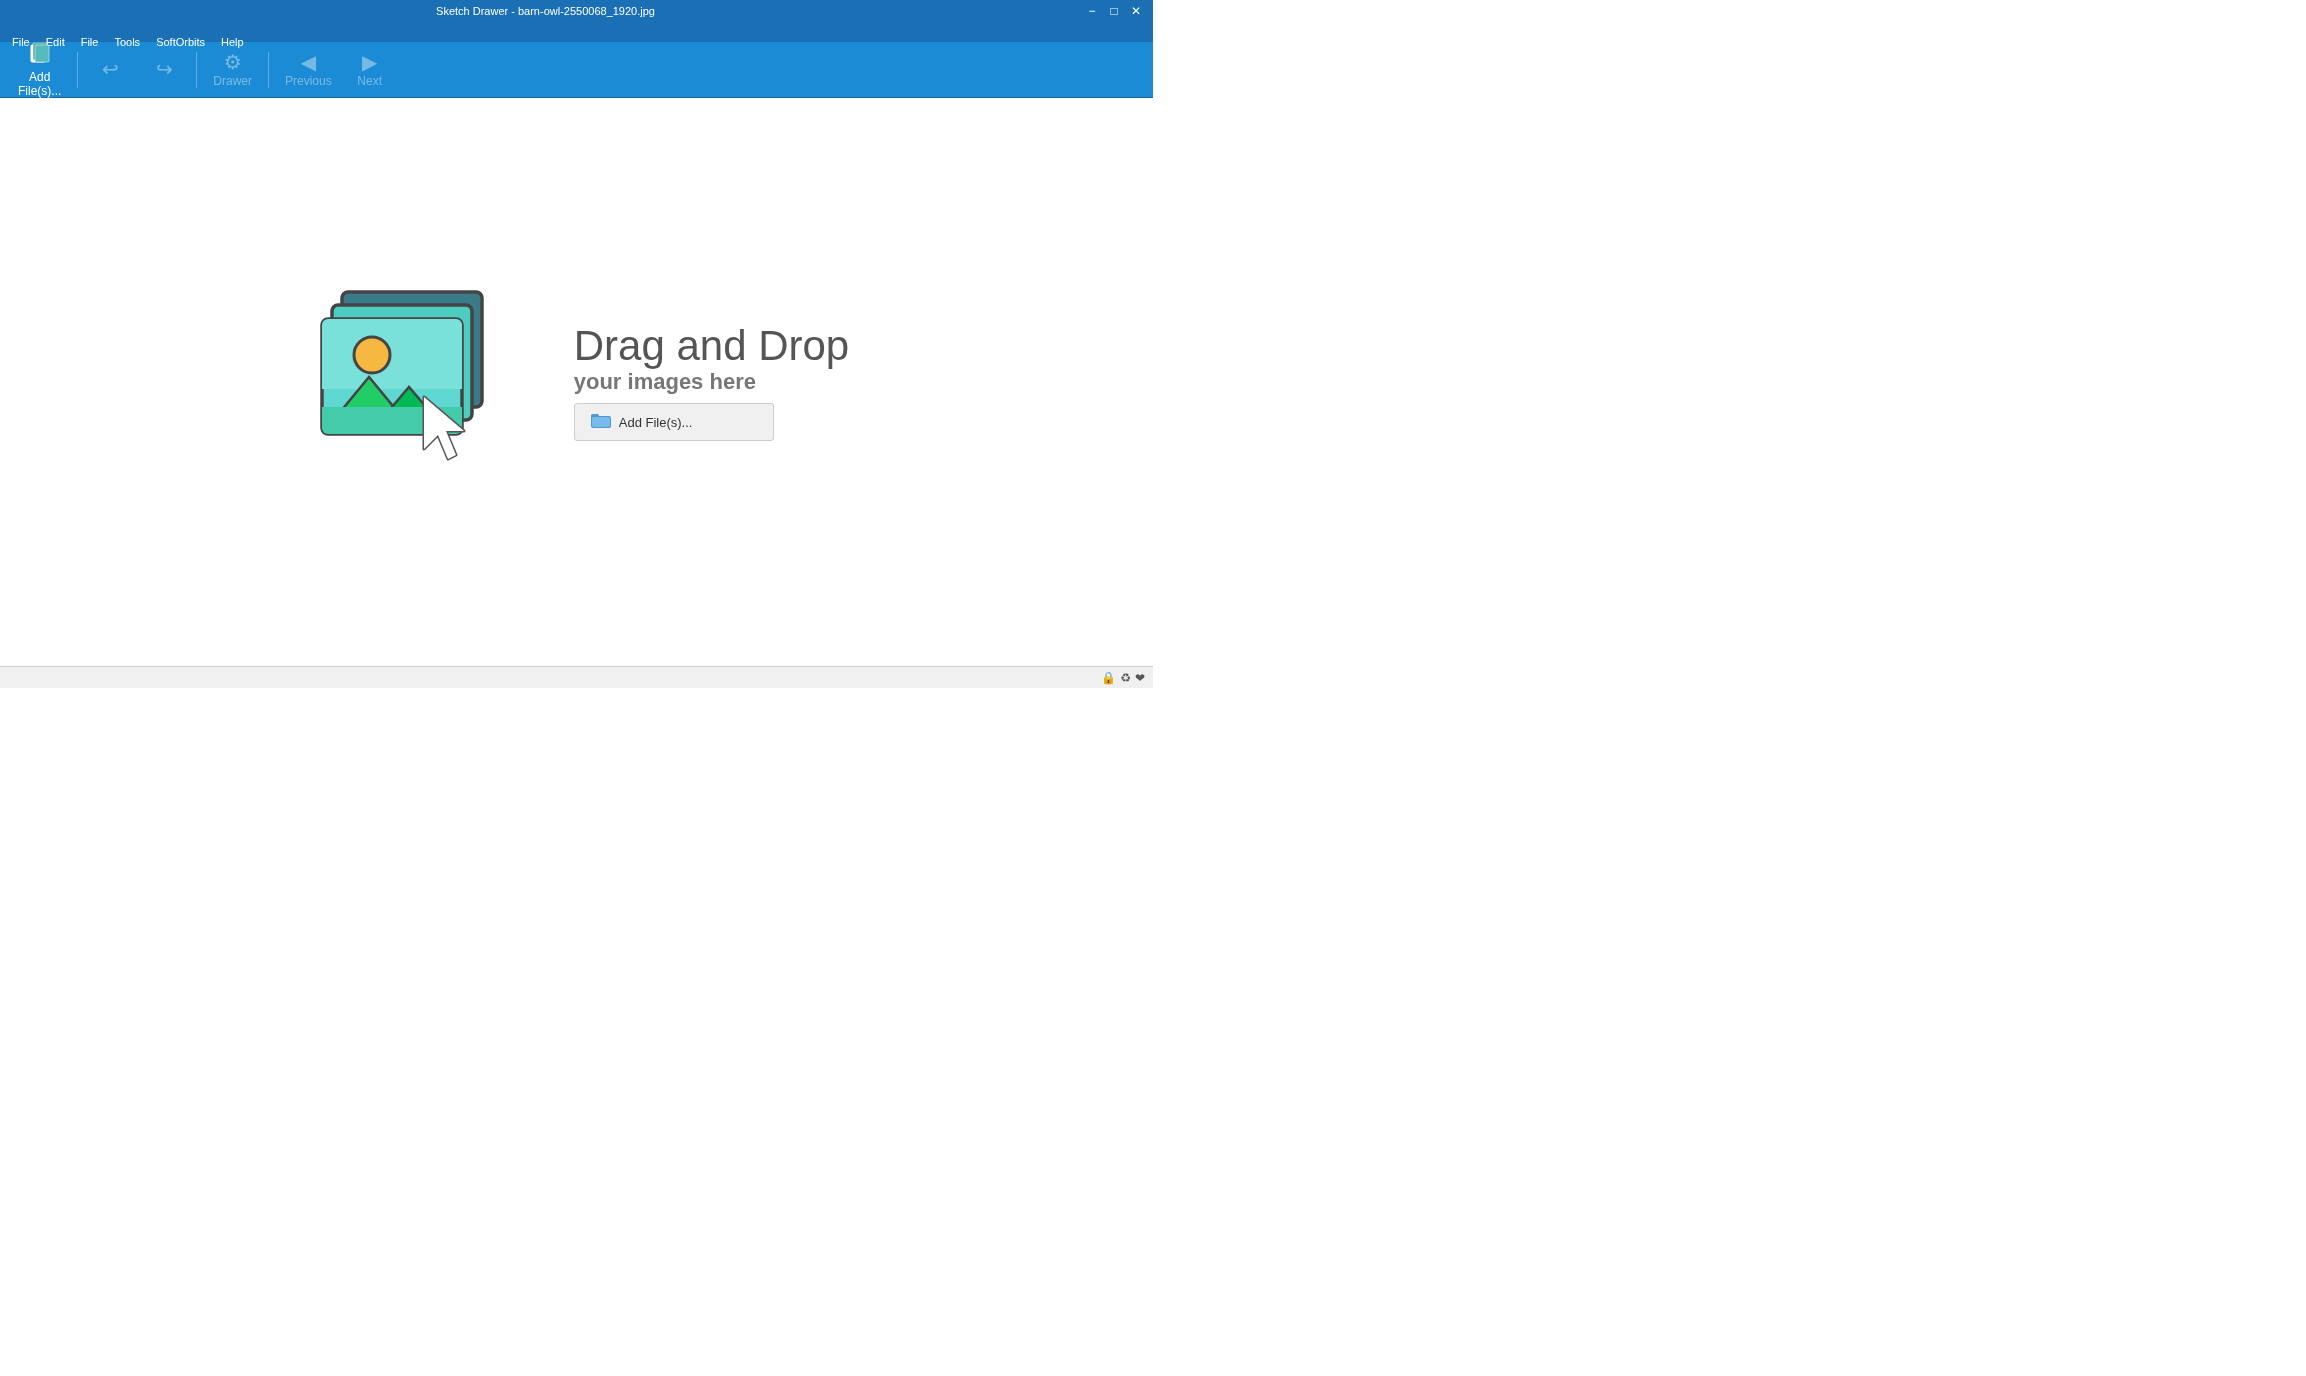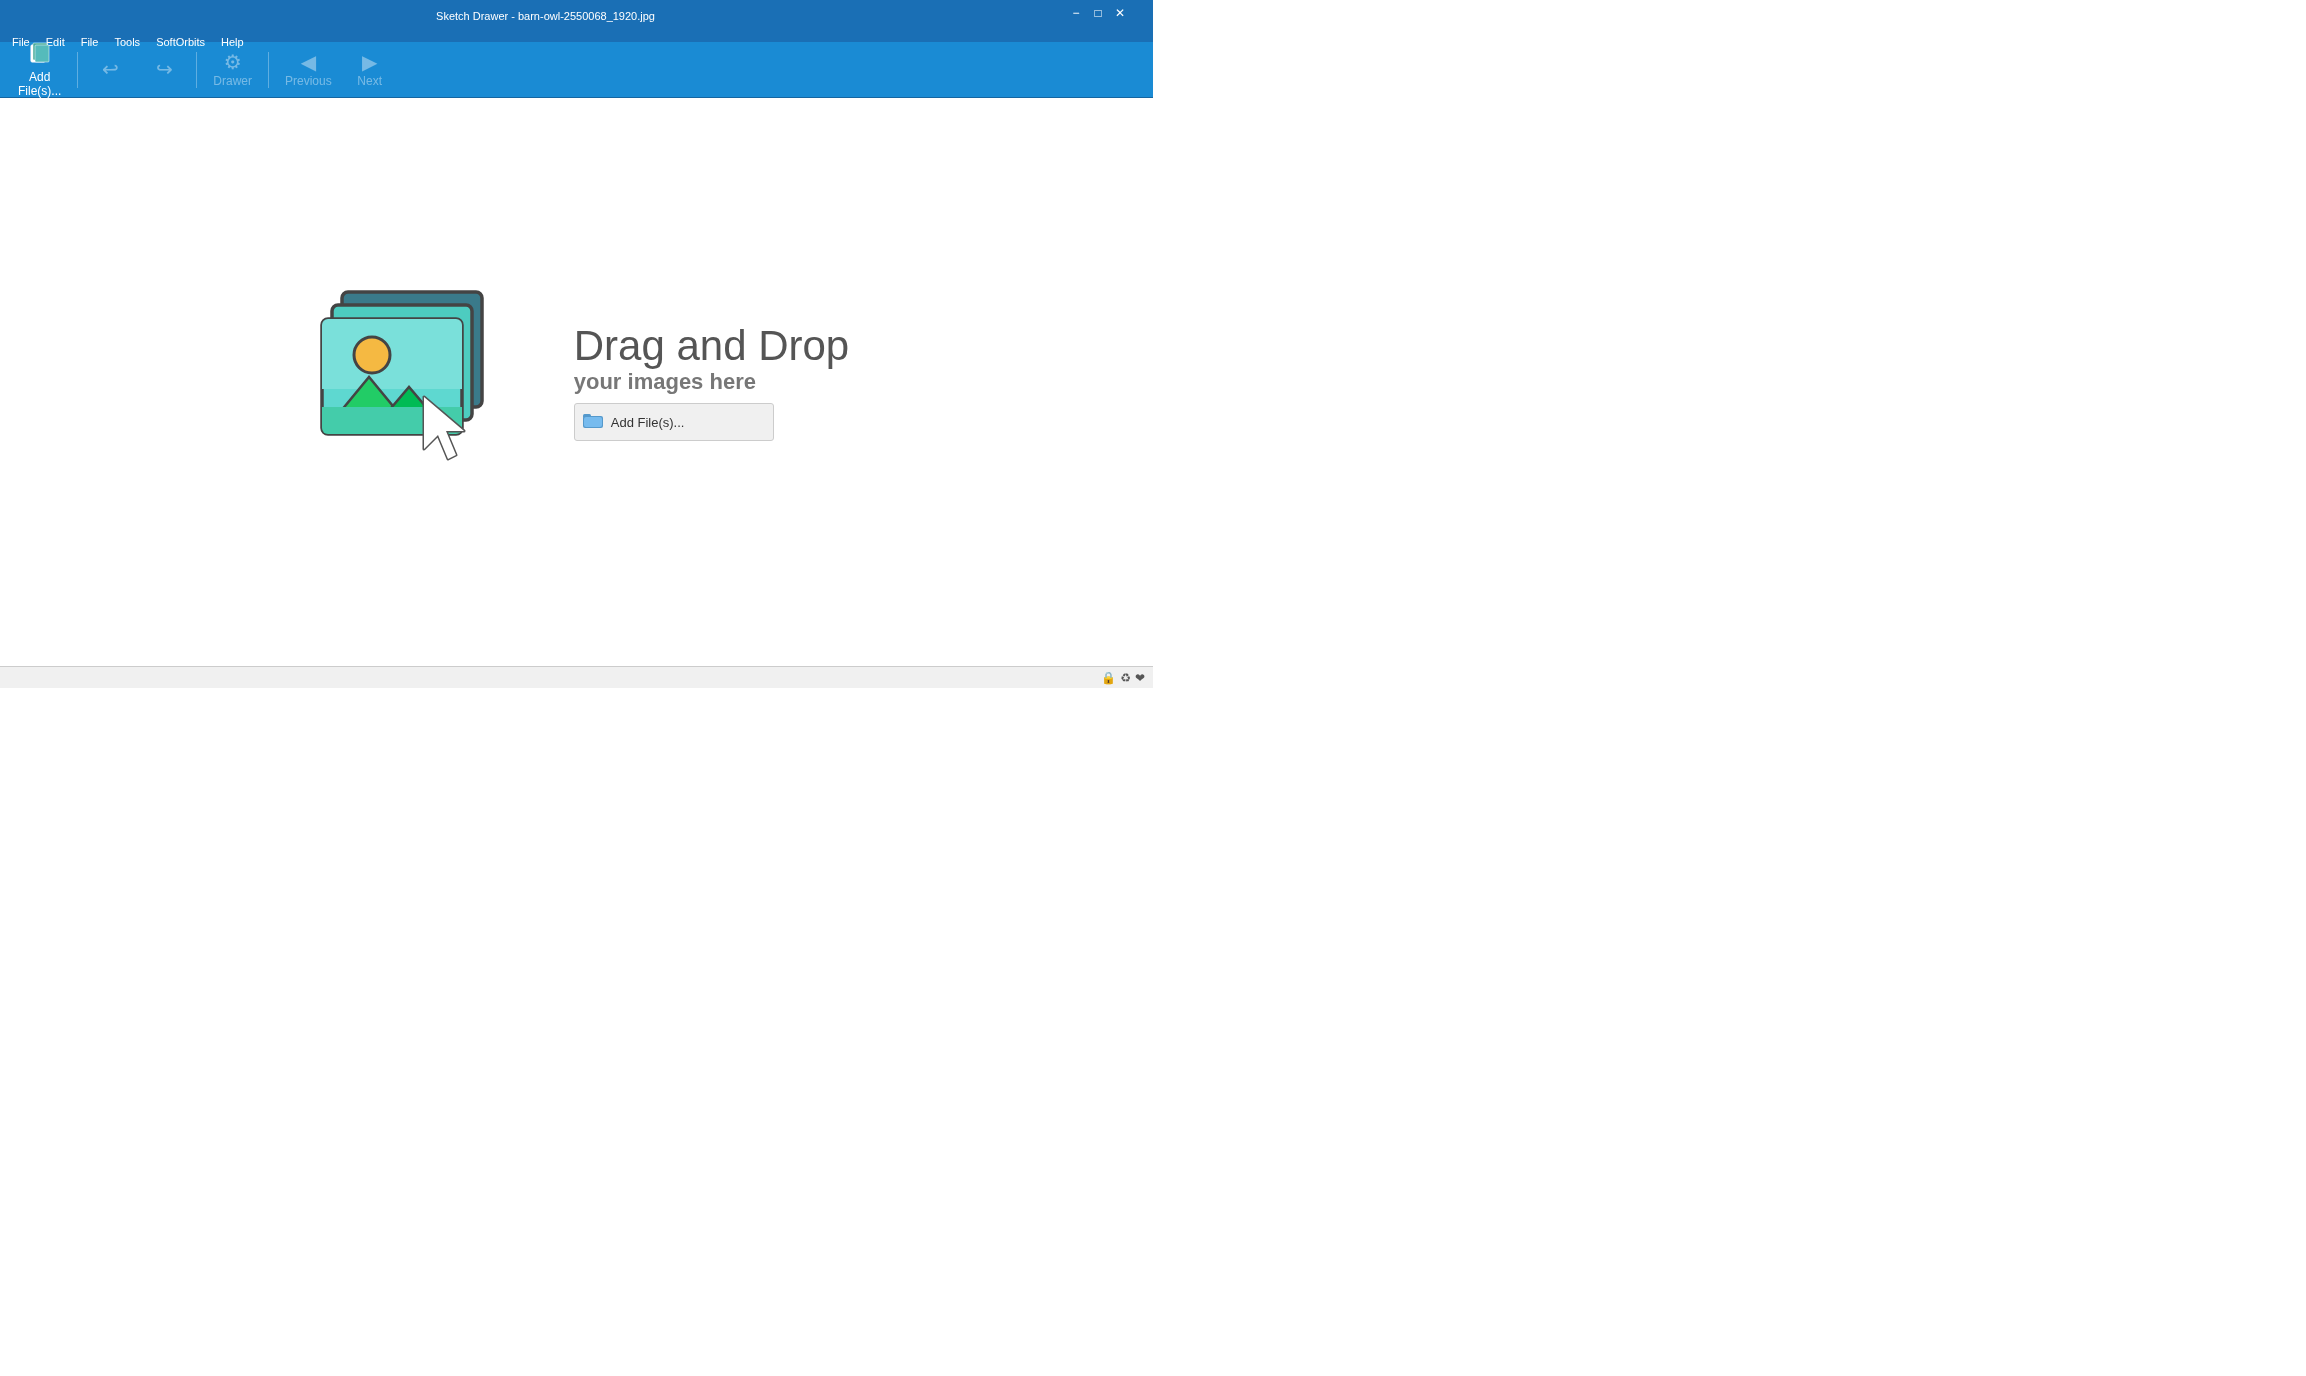--- a/index.html
+++ b/index.html
@@ -3,23 +3,23 @@
   <meta charset="utf-8">
   <style>
     * { margin: 0; padding: 0; box-sizing: border-box; }
     body { font-family: 'Segoe UI', Tahoma, Geneva, Verdana, sans-serif; background: #fff; width: 1153px; height: 688px; overflow: hidden; }
 
     
     .title-bar {
       background: #1a6fb5;
       height: 22px;
       display: flex;
-      align-items: flex-end;
+      align-items: center;
       justify-content: space-between;
-      padding: 0 24px;
+      padding: 0 8px;
       user-select: none;
     }
     .title-bar-title {
       color: #fff;
       font-size: 11px;
       flex: 1;
       text-align: center;
     }
     .title-bar-controls {
       display: flex;
@@ -137,21 +137,21 @@
       font-weight: 700;
       color: #777;
     }
     .add-files-btn {
       display: flex;
       align-items: center;
       gap: 8px;
       background: #f0f0f0;
       border: 1px solid #ccc;
       border-radius: 3px;
-      padding: 8px 8px;
+      padding: 8px 16px;
       cursor: pointer;
       font-size: 13px;
       color: #333;
       width: 200px;
       margin-top: 8px;
     }
     .add-files-btn .folder-icon-btn {
       font-size: 16px;
     }
 

